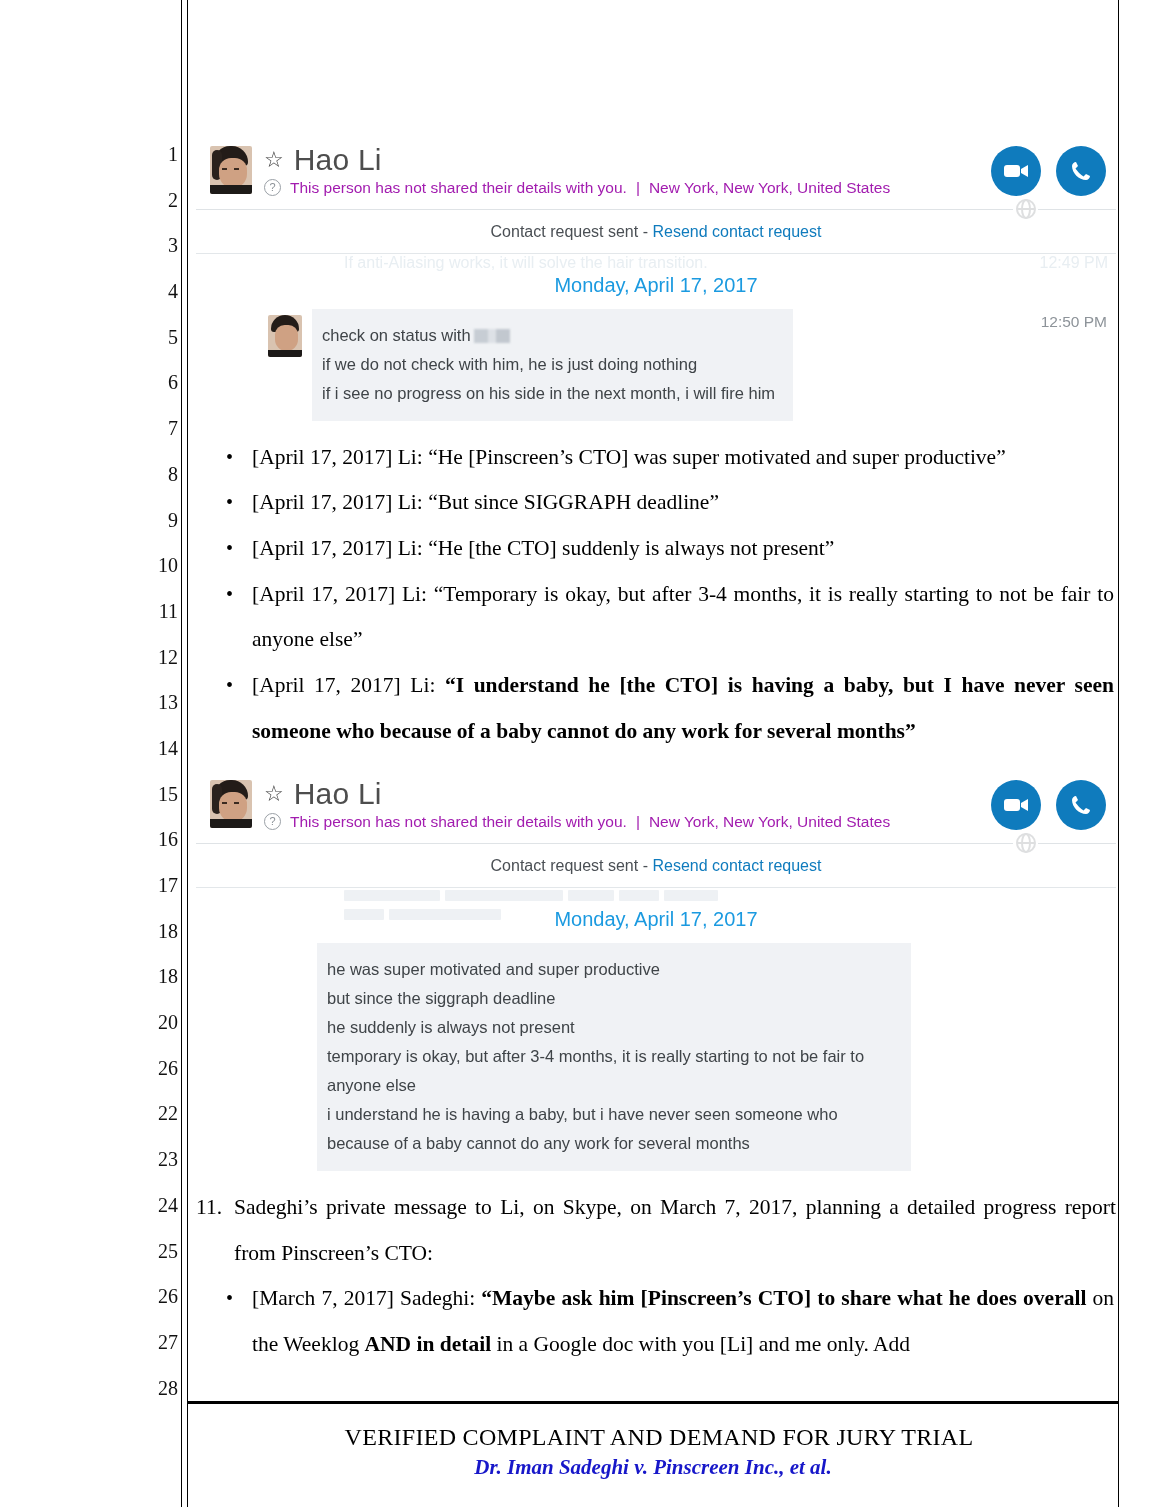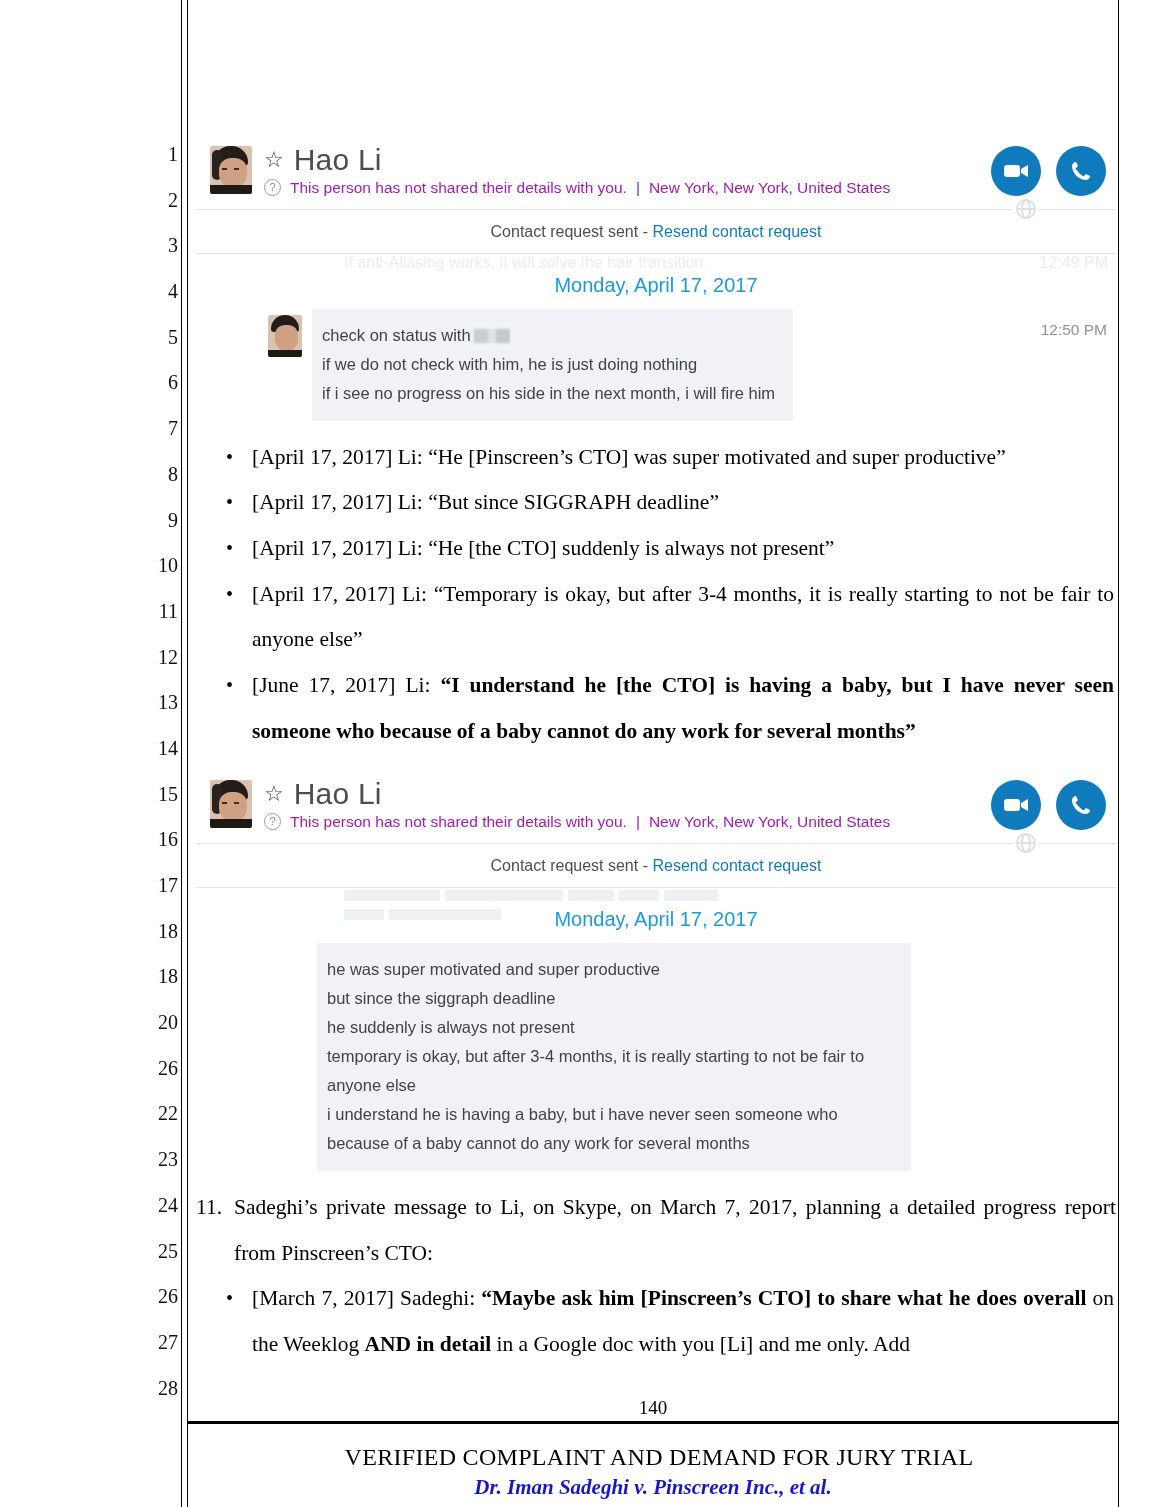--- a/index.html
+++ b/index.html
@@ -180,21 +180,21 @@
     font-size:16.5px; color:#3f4448; line-height:29px; white-space:nowrap;
   }
   .sk-bubble .line.wrap { white-space:normal; }
   .redact {
     display:inline-block; width:36px; height:14px;
     background:linear-gradient(90deg,#c7cdd4 0 40%, #dde1e6 40% 60%, #c2c8cf 60% 100%);
     vertical-align:-2px; margin-left:3px;
     filter:blur(1.1px);
   }
   .sk-time {
-    position:absolute; right:9px; top:12px;
+    position:absolute; right:9px; top:4px;
     font-size:15.5px; color:#8d9399;
   }
 
   
   .legal { font-family:"Liberation Serif", serif; color:#000; }
   ul.bullets { list-style:none; margin:0; padding:0; }
   ul.bullets li {
     position:relative;
     padding-left:56px;
     font-size:21.5px;
@@ -341,21 +341,21 @@
         <div class="sk-time">12:50 PM</div>
       </div>
     </div>
   </div>
 
   <ul class="bullets legal" style="margin-top:14px;">
     <li><span>[April 17, 2017] Li: “He [Pinscreen’s CTO] was super motivated and super productive”</span></li>
     <li><span>[April 17, 2017] Li: “But since SIGGRAPH deadline”</span></li>
     <li><span>[April 17, 2017] Li: “He [the CTO] suddenly is always not present”</span></li>
     <li><span>[April 17, 2017] Li: “Temporary is okay, but after 3-4 months, it is really starting to not be fair to anyone else”</span></li>
-    <li><span>[June 17, 2017] Li: </span><b>“I understand he [the CTO] is having a baby, but I have never seen someone who because of a baby cannot do any work for several months”</b></li>
+    <li><span>[April 17, 2017] Li: </span><b>“I understand he [the CTO] is having a baby, but I have never seen someone who because of a baby cannot do any work for several months”</b></li>
   </ul>
 
   <div class="skype" style="margin-top:16px;">
     <div class="sk-header">
       <div class="sk-avatar">
         <div class="hair"></div>
           <div class="hair2"></div>
           <div class="face"></div>
         <div class="eye l"></div>
           <div class="eye r"></div>
@@ -425,17 +425,16 @@
     <span class="num">11.</span><span>Sadeghi’s private message to Li, on Skype, on March 7, 2017, planning a detailed progress report from Pinscreen’s CTO:</span>
   </div>
 
   <ul class="bullets legal">
     <li><span>[March 7, 2017] Sadeghi: </span><b>“Maybe ask him [Pinscreen’s CTO] to share what he does overall</b><span> on the Weeklog </span><b>AND in detail</b><span> in a Google doc with you [Li] and me only. Add</span></li>
   </ul>
 
 </div>
 
 <div class="footer">
-  <div class="pagenum">140</div>
   <div class="hr"></div>
   <div class="title1">VERIFIED COMPLAINT AND DEMAND FOR JURY TRIAL</div>
   <div class="title2">Dr. Iman Sadeghi v. Pinscreen Inc., et al.</div>
 </div>
 
 </body></html>

